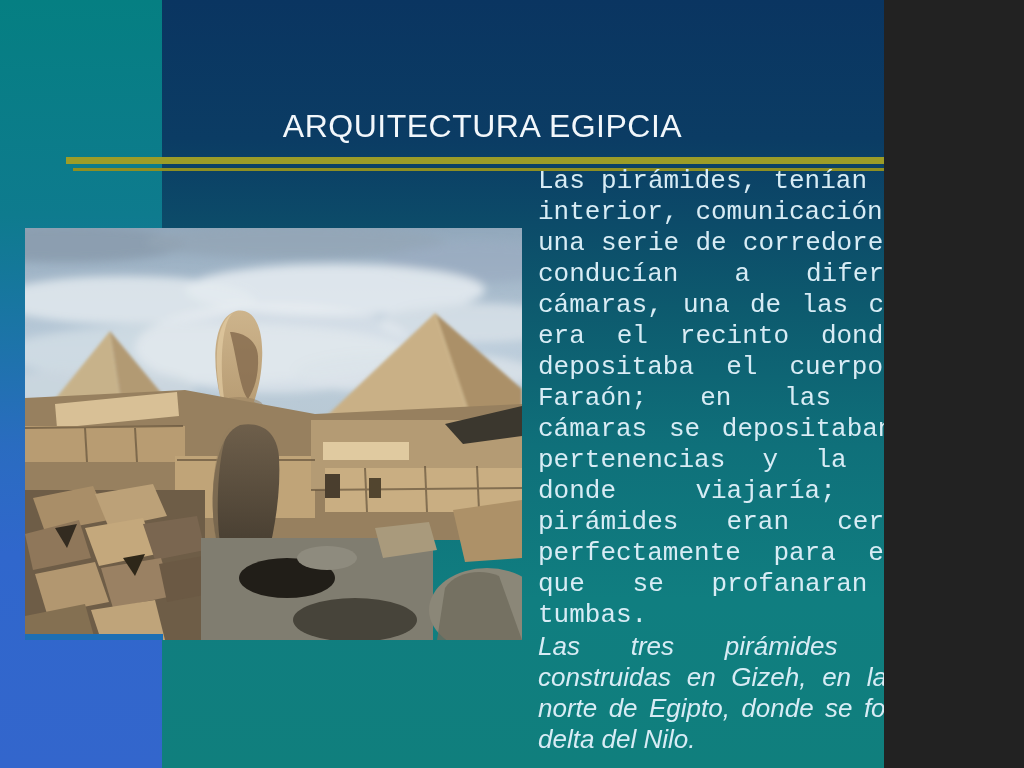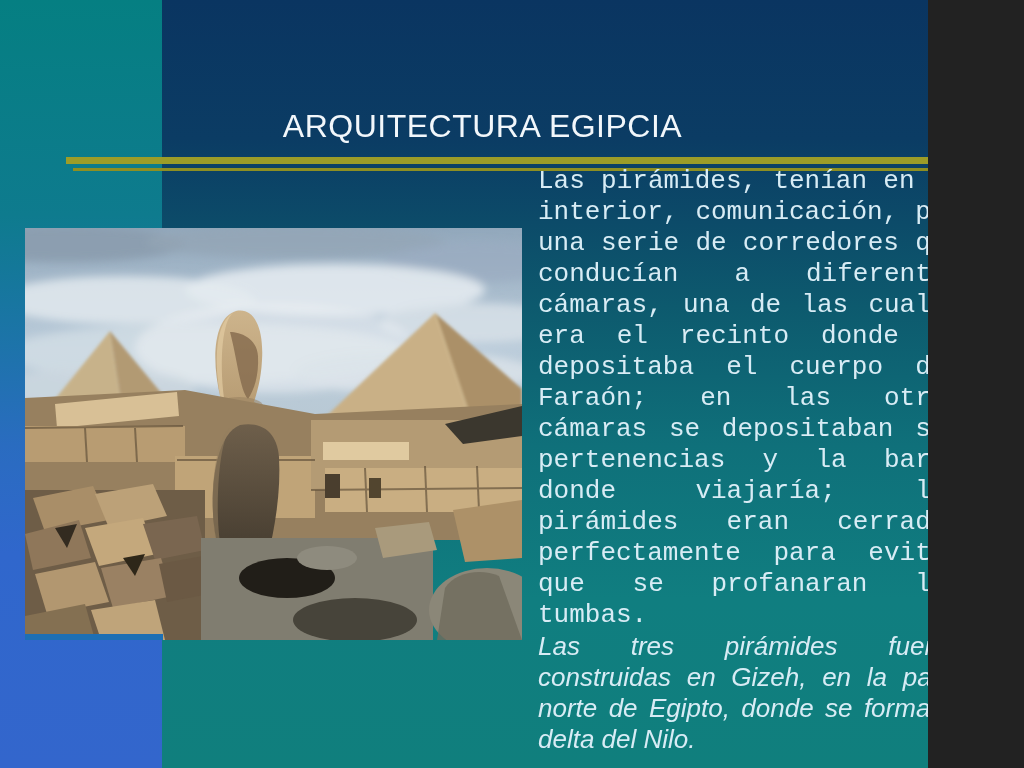--- a/index.html
+++ b/index.html
@@ -1,20 +1,19 @@
 <!DOCTYPE html>
 <html><head>
 <meta charset="utf-8">
 <style>
   html,body{margin:0;padding:0;background:#222;}
   .slide{
     position:relative;width:884px;height:768px;overflow:hidden;
     font-family:"Liberation Sans","DejaVu Sans",sans-serif;
     background:linear-gradient(180deg,#0a3561 0%,#0b3c64 18%,#0d5a6e 40%,#0f707a 58%,#107e80 78%,#107f7d 100%);
-    padding-left:44px;
   }
   .left-band{
     position:absolute;left:0;top:0;width:162px;height:768px;
     background:linear-gradient(180deg,#057f82 0%,#0e7b8e 28%,#1c74a8 44%,#2a6cc0 58%,#3067cc 72%,#3366cc 100%);
   }
   .rule-thick{position:absolute;left:66px;top:157px;width:958px;height:7px;background:#9c9d28;}
   .rule-thin{position:absolute;left:73px;top:168px;width:951px;height:3px;background:#8e8f22;}
   .title{
     position:absolute;left:240px;top:108px;width:485px;margin:0;
     font-size:32px;font-weight:400;letter-spacing:.5px;text-align:center;

